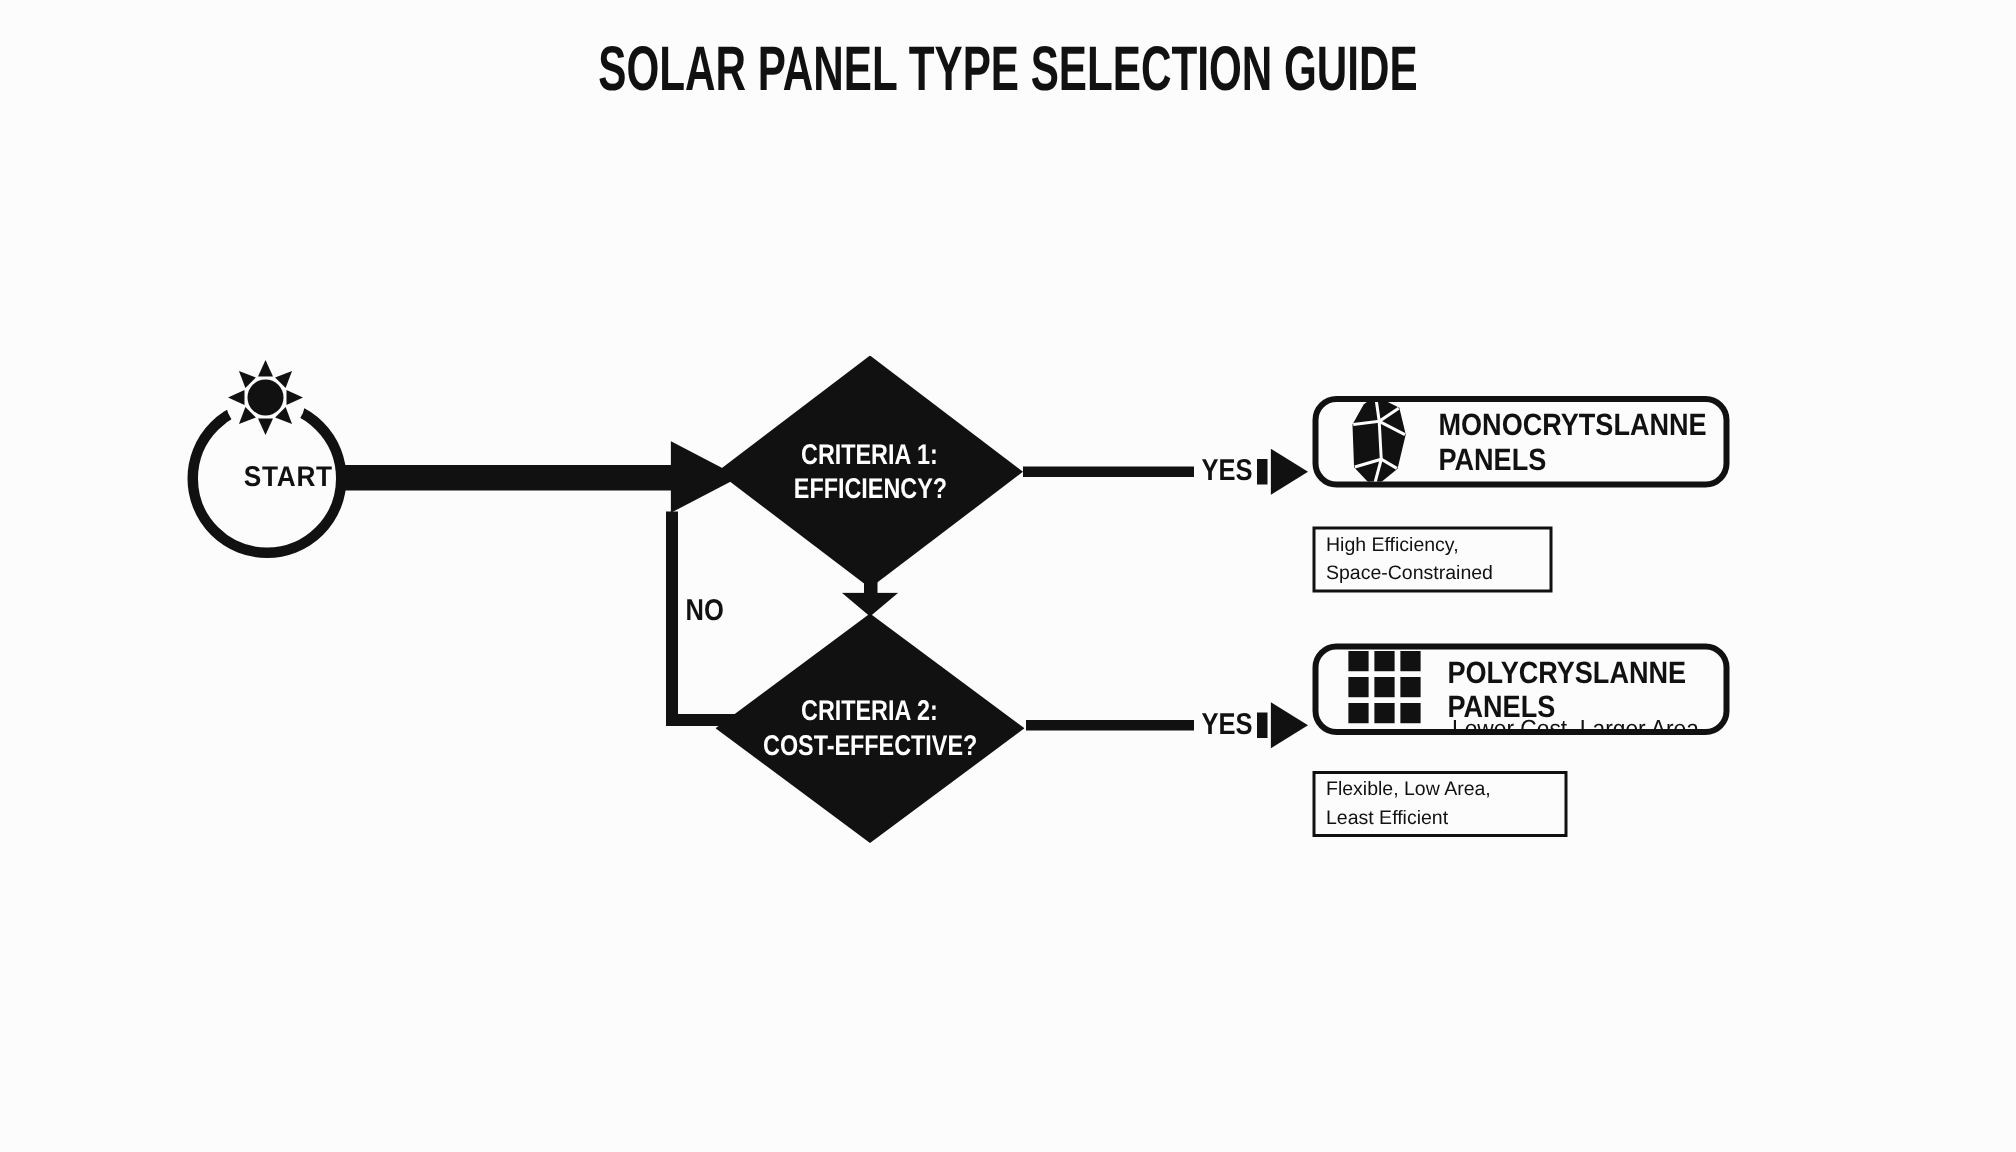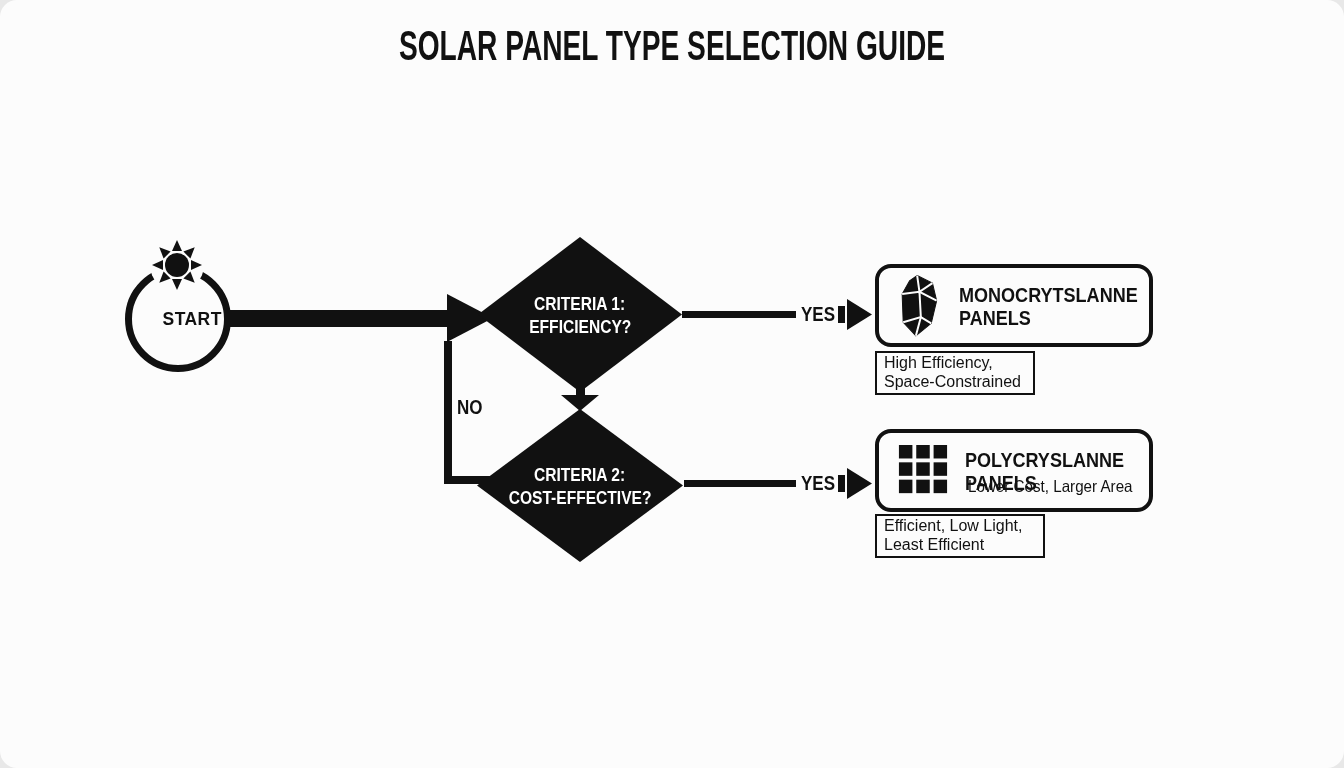--- a/index.html
+++ b/index.html
@@ -1,20 +1,20 @@
 <!DOCTYPE html>
 <html style="--ink: #111111; --bg: #fcfcfc; --text_on_dark: #ffffff;"><head>
 <meta charset="utf-8">
 <style>
   :root { --ink:#111111; --bg:#fcfcfc; --text_on_dark:#ffffff; }
   * { margin:0; padding:0; box-sizing:border-box; }
   body { background:#e8e8e8; font-family:"Liberation Sans", sans-serif; }
   .canvas {
     position:relative; width:1344px; height:768px; background:var(--bg);
-    overflow:hidden; margin:0 auto; color:var(--ink);border-radius:17px;
+    overflow:hidden; margin:0 auto; color:var(--ink);
   }
   .abs { position:absolute; }
   .ink { background:var(--ink); }
 
   .page-title {
     left:0; right:0; top:22px; text-align:center;
     font-size:42px; font-weight:bold; letter-spacing:0;
     transform:scaleX(0.67); white-space:nowrap;
   }
 
@@ -54,36 +54,36 @@
   .yes2-line { left:684px; top:480px; width:112px; height:7px; }
   .yes1-label { left:801px; top:303px; }
   .yes2-label { left:801px; top:472px; }
   .arr-tail { width:7px; height:17px; }
   .arr-tri  { width:25px; height:31px; clip-path:polygon(0 0, 100% 50%, 0 100%); }
   .y1t { left:838px; top:306px; } .y1h { left:847px; top:299px; }
   .y2t { left:838px; top:475px; } .y2h { left:847px; top:468px; }
 
   
   .result-box {
-    width:278px; height:83px; border:4px solid var(--ink); border-radius:16px;
+    width:278px; height:61px; border:4px solid var(--ink); border-radius:16px;
     background:var(--bg); display:flex; align-items:center; overflow:hidden;
   }
   .rb1 { left:875px; top:264px; }
   .rb2 { left:875px; top:429px; }
   .rb-icon { flex:0 0 auto; margin-left:18px; }
   .rb-title { margin-left:16px; font-size:20.5px; font-weight:bold; line-height:23px;
     transform:scaleX(0.88); transform-origin:left center; white-space:nowrap; }
   .overlay-text {
     position:absolute; left:89px; top:44px; font-size:16.5px; font-weight:normal;
     white-space:nowrap; transform:scaleX(0.92); transform-origin:left top;
   }
 
   .note-box {
     border:2px solid var(--ink); background:var(--bg);
-    font-size:16px; line-height:18.5px; padding:1px 7px 2px 7px; white-space:nowrap;
+    font-size:13px; line-height:18.5px; padding:1px 7px 2px 7px; white-space:nowrap;
   }
   .nb1 { left:875px; top:351px; width:160px; }
   .nb2 { left:875px; top:514px; width:170px; }
 </style>
 </head>
 <body>
 
 <div class="canvas">
 
   <div class="abs page-title">SOLAR PANEL TYPE SELECTION GUIDE</div>
@@ -168,17 +168,17 @@
         <rect x="38" y="38" width="14" height="14"></rect>
       </g>
     </svg>
     <div class="rb-title">
       <div>POLYCRYSLANNE</div>
       <div>PANELS</div>
     </div>
     <div class="overlay-text">Lower Cost, Larger Area</div>
   </div>
   <div class="abs note-box nb2">
-    <div>Efficient, Low Light,</div>
+    <div>Flexible, Low Area,</div>
     <div>Least Efficient</div>
   </div>
 
 </div>
 
 </body></html>

